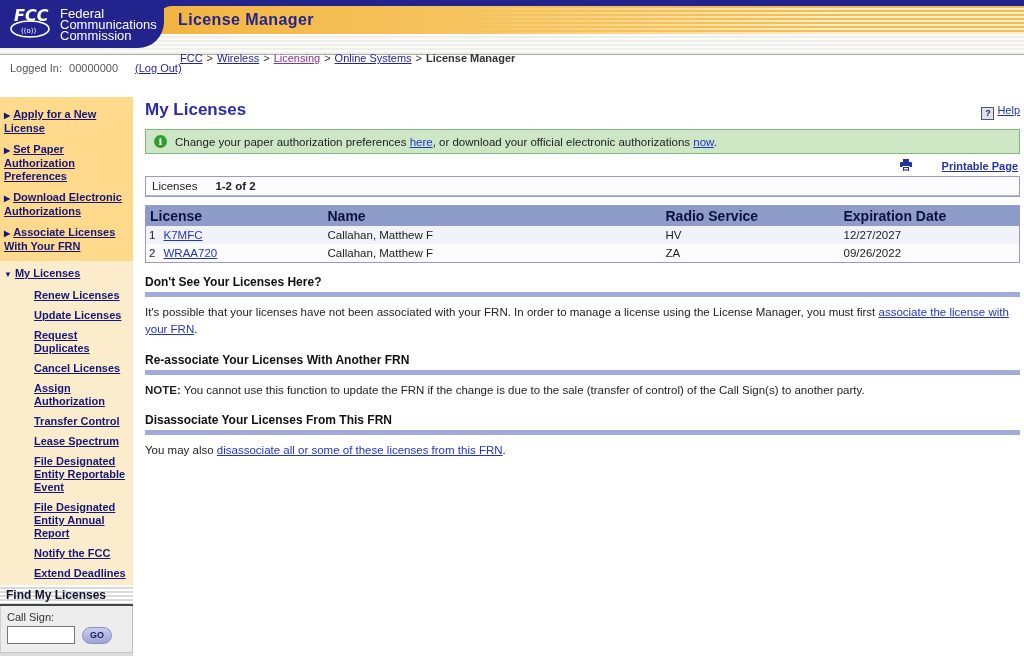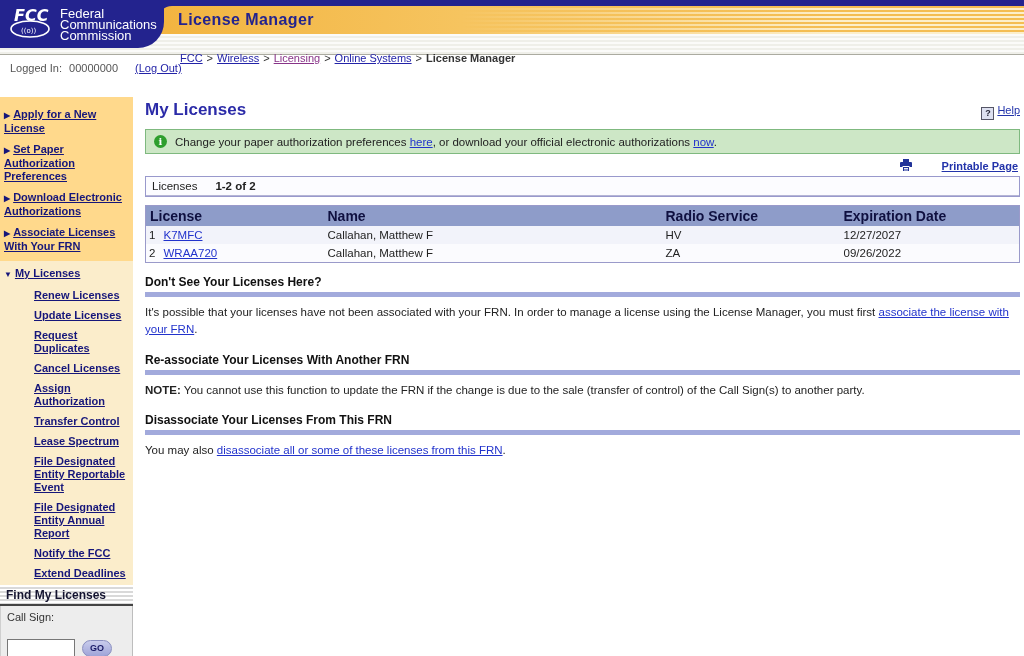--- a/index.html
+++ b/index.html
@@ -51,21 +51,21 @@
   .arr { font-size:8px; color:#16167A; margin-right:3px; display:inline-block; }
   .sb-sub { background:#FBEDCB; padding:4px 0 3px; margin:8px 0; }
   .sb-subitem { display:block; margin:6px 4px 7px 34px; font-size:11px; font-weight:bold; line-height:13px; }
 
   .findbox { position:absolute; top:585px; left:0; width:133px; font-size:11px; }
   .findbox-hd {
     background:repeating-linear-gradient(180deg,#FFFFFF 0 2px,#D9D9D9 2px 4px);
     border-bottom:2px solid #444; font-size:12px; font-weight:bold; color:#141430; padding:3px 6px 2px;
   }
   .findbox-bd { background:#EDEDED; border-left:1px solid #CFCFCF; border-right:1px solid #BDBDBD; padding:5px 6px 8px; }
-  .cs-label { display:block; color:#333; margin-bottom:16px; }
+  .cs-label { display:block; color:#333; margin-bottom:3px; }
   .cs-input { width:62px; height:14px; border:1px solid #777; font-size:11px; padding:1px 2px; vertical-align:middle; background:#fff; }
   .go-btn {
     display:inline-block; margin-left:4px; padding:2px 7px 3px; border-radius:10px;
     background:linear-gradient(180deg,#C9CCEC,#9FA4D8); border:1px solid #8A8FC0;
     font-size:9px; font-weight:bold; color:#1A1A66; vertical-align:middle; font-family:inherit; cursor:pointer;
   }
   .findbox-shadow { height:5px; background:#DCDCDC; border-top:1px solid #C6C6C6; }
 
   
   .main { position:absolute; top:100px; left:145px; width:875px; }

